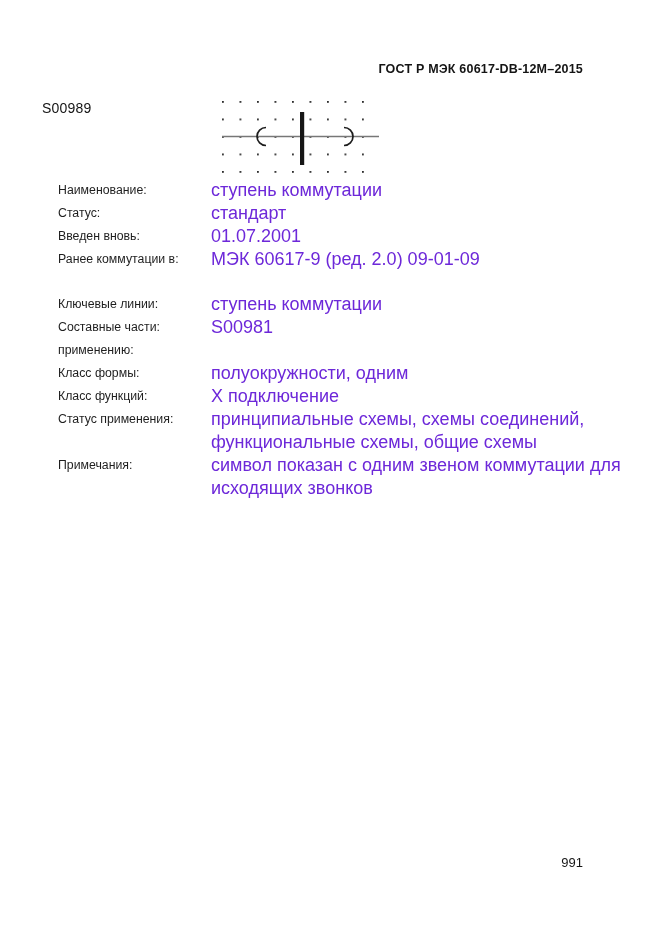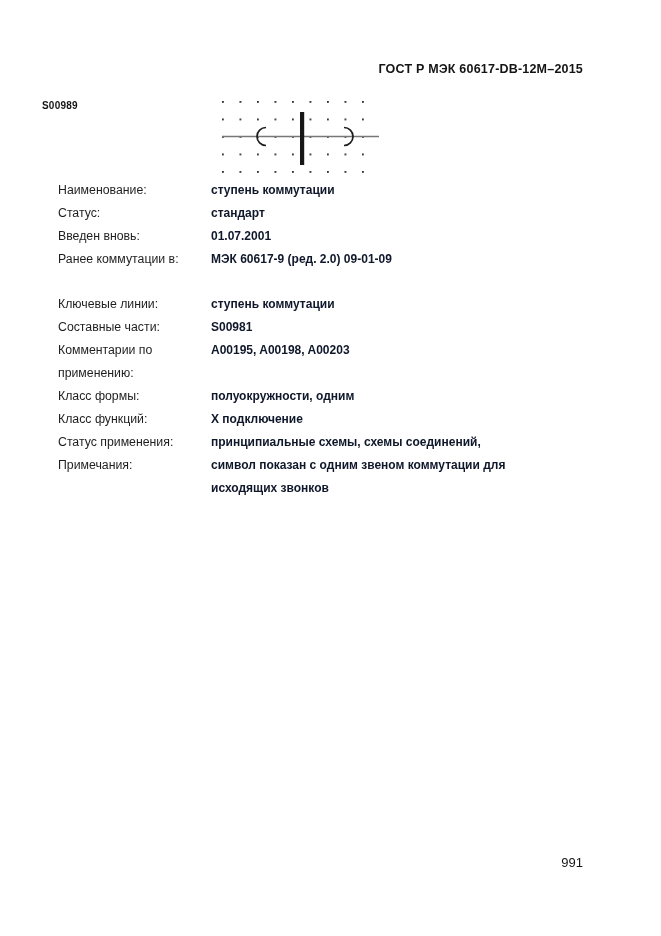--- a/index.html
+++ b/index.html
@@ -34,22 +34,22 @@
     letter-spacing: 0.2px;
     color: #141414;
     white-space: nowrap;
   }
 
   
   .symbol-code {
     position: absolute;
     left: 42px;
     top: 100px;
-    font-size: 10px;
-    font-weight: bold;
+    font-size: 14px;
+    font-weight: normal;
     color: #141414;
     letter-spacing: 0.2px;
   }
 
   
   .symbol-figure {
     position: absolute;
     left: 222px;
     top: 101px;
     width: 157px;
@@ -87,24 +87,23 @@
   .meta-label {
     display: inline-block;
     width: 153px;
     font-size: 12.3px;
     color: #1e1e1e;
     vertical-align: top;
     margin-left: 16px;
   }
   .meta-value {
     display: inline-block;
-    font-size: 12px;
-    color: #0f172a;
+    font-size: 18px;
+    color: #6d28d9;
     vertical-align: top;
-    font-weight: bold;
   }
 
   
   .page-number {
     position: absolute;
     right: 78px;
     top: 855px;
     font-size: 13px;
     color: #161616;
   }
@@ -136,24 +135,24 @@
     </svg>
   </div>
 
   <div class="meta">
       <div class="meta-row"><span class="meta-label">Наименование:</span><span class="meta-value">ступень коммутации</span></div>
       <div class="meta-row"><span class="meta-label">Статус:</span><span class="meta-value">стандарт</span></div>
       <div class="meta-row"><span class="meta-label">Введен вновь:</span><span class="meta-value">01.07.2001</span></div>
       <div class="meta-row"><span class="meta-label">Ранее коммутации в:</span><span class="meta-value">МЭК 60617-9 (ред. 2.0) 09-01-09</span></div>
       <div class="meta-row spacer-before"><span class="meta-label">Ключевые линии:</span><span class="meta-value">ступень коммутации</span></div>
       <div class="meta-row"><span class="meta-label">Составные части:</span><span class="meta-value">S00981</span></div>
-      <div class="meta-row"><span class="meta-label">Комментарии по</span><span class="meta-value">A00195, A00198, A00203</span></div>
       <div class="meta-row"><span class="meta-label">применению:</span><span class="meta-value"></span></div>
       <div class="meta-row"><span class="meta-label">Класс формы:</span><span class="meta-value">полуокружности, одним</span></div>
       <div class="meta-row"><span class="meta-label">Класс функций:</span><span class="meta-value">X подключение</span></div>
       <div class="meta-row"><span class="meta-label">Статус применения:</span><span class="meta-value">принципиальные схемы, схемы соединений,</span></div>
+      <div class="meta-row"><span class="meta-label"></span><span class="meta-value">функциональные схемы, общие схемы</span></div>
       <div class="meta-row"><span class="meta-label">Примечания:</span><span class="meta-value">символ показан с одним звеном коммутации для</span></div>
       <div class="meta-row"><span class="meta-label"></span><span class="meta-value">исходящих звонков</span></div>
     </div>
 
   <div class="page-number">991</div>
 
 </div>
 
 </body></html>

